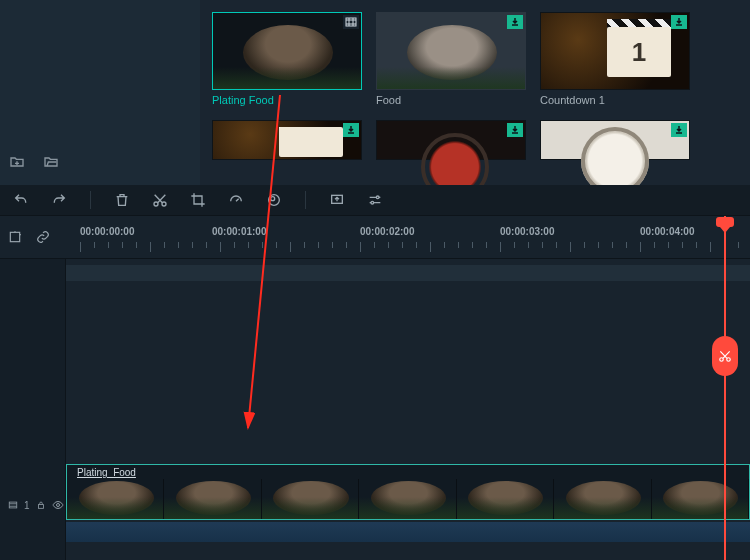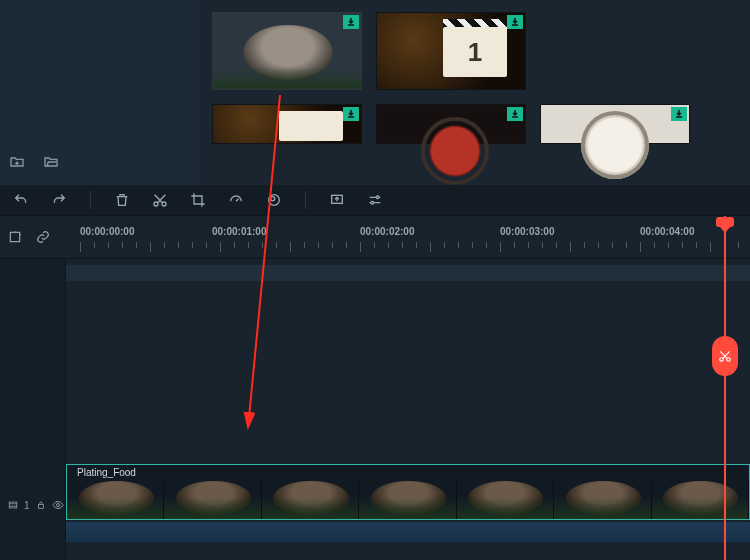--- a/index.html
+++ b/index.html
@@ -130,21 +130,21 @@
     position:absolute; left:0; top:0; bottom:0; width:66px;
     background:#141e27; border-right:1px solid #0d141a;
   }
   .gutter .lbl { position:absolute; left:0; bottom:30px; height:50px; width:100%;
     display:flex; align-items:center; gap:6px; padding-left:8px; color:#8f9ba4; font-size:10px; }
   .empty-track { position:absolute; left:66px; right:0; top:6px; height:16px;
     background:#212f3a; }
   .clip-track { position:absolute; left:66px; right:0; bottom:40px; height:56px;
     background:#111a22; border:1px solid #2fb8a8; }
   .clip-label { position:absolute; left:10px; top:2px; font-size:10px; color:#cfd8df;
-    }
+    text-decoration: underline; }
   .filmstrip { position:absolute; left:0; right:0; top:14px; bottom:0;
     display:flex; }
   .frame { flex:1; position:relative; border-right:1px solid rgba(0,0,0,0.4); }
   .frame .bowl { left:12%; top:6%; width:78%; height:85%; }
   .audio-track { position:absolute; left:66px; right:0; bottom:18px; height:20px;
     background: linear-gradient(#1f3a55,#173149); }
 
   
   .playhead-line { position:absolute; top:216px; bottom:0; width:2px;
     background:#ff4a3c; left:724px; z-index:30; }
@@ -180,45 +180,60 @@
         <svg viewBox="0 0 24 24" width="16" height="16" fill="none" stroke="currentColor" stroke-width="2">
             <path d="M3 6h6l2 2h10v10H3z"></path>
             <path d="M20 12H8l-2 6"></path>
           </svg>
       </span>
     </div>
   </div>
 
   <div class="media-panel">
     <div class="media-row">
+      <div class="media-item">
+        <div class="thumb sel">
+          <div class="bowl"></div>
+            <div class="greens"></div>
+          <div class="corner">
+            <svg width="12" height="10" viewBox="0 0 12 10" fill="none" stroke="#cfd8df" stroke-width="1">
+                <rect x="1" y="1" width="10" height="8"></rect>
+                <path d="M1 3h10M1 7h10M4 1v8M8 1v8"></path>
+              </svg>
+          </div>
+        </div>
+        <div class="thumb-label sel">Plating Food</div>
+      </div>
 
       <div class="media-item">
         <div class="thumb food2">
           <div class="bowl"></div>
             <div class="greens"></div>
           <div class="corner dl">
             <svg width="10" height="10" viewBox="0 0 10 10" fill="none" stroke="#0e1419" stroke-width="1.5">
                 <path d="M5 1v5M3 4l2 2 2-2M2 8h6"></path>
               </svg>
           </div>
         </div>
+        <div class="thumb-label">Food</div>
       </div>
 
       <div class="media-item">
         <div class="thumb">
           <div class="clap">
               <div class="stripes"></div>
               <div class="board">1</div>
             </div>
           <div class="corner dl">
             <svg width="10" height="10" viewBox="0 0 10 10" fill="none" stroke="#0e1419" stroke-width="1.5">
                 <path d="M5 1v5M3 4l2 2 2-2M2 8h6"></path>
               </svg>
           </div>
         </div>
+        <div class="thumb-label">Countdown 1</div>
       </div>
     </div>
 
     <div class="media-row">
       <div class="media-item">
         <div class="thumb" style="height:40px">
           <div class="clap">
               <div class="stripes"></div>
               <div class="board" style="top:6px;height:30px;font-size:16px"></div>
             </div>

